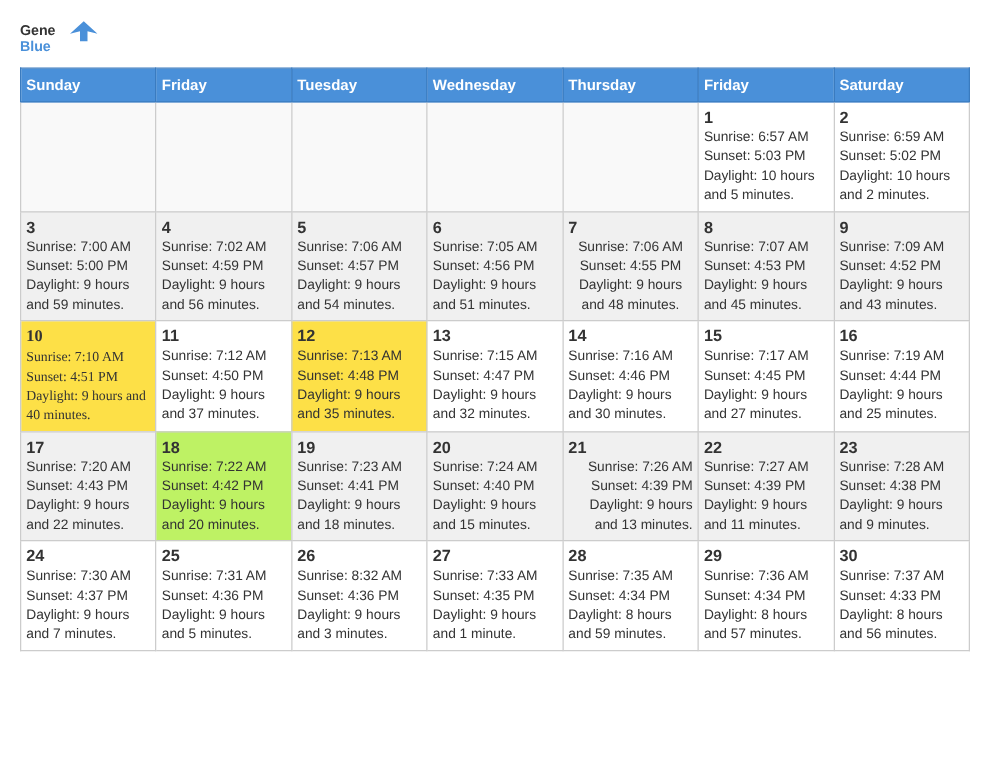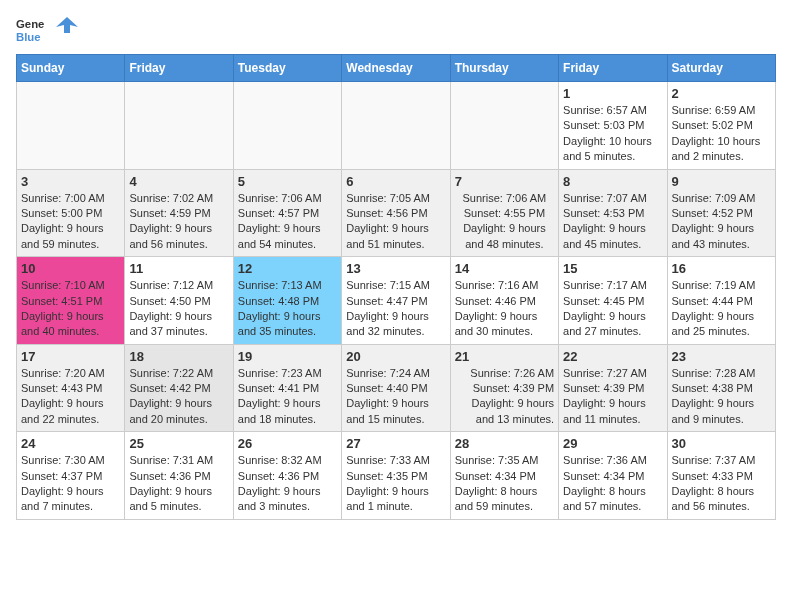--- a/index.html
+++ b/index.html
@@ -172,33 +172,33 @@
 Daylight: 9 hours and 45 minutes.</div>
         </td>
         <td style="background: rgb(240, 240, 240);">
           <span class="day-number">9</span>
           <div class="day-info" style="white-space: pre-line;">Sunrise: 7:09 AM
 Sunset: 4:52 PM
 Daylight: 9 hours and 43 minutes.</div>
         </td>
       </tr>
       <tr>
-        <td style="background: #ec4899;">
+        <td style="background: #fde047; font-family: Liberation Serif, serif;">
           <span class="day-number">10</span>
           <div class="day-info" style="white-space: pre-line;">Sunrise: 7:10 AM
 Sunset: 4:51 PM
 Daylight: 9 hours and 40 minutes.</div>
         </td>
         <td style="background: rgb(255, 255, 255);">
           <span class="day-number">11</span>
           <div class="day-info" style="white-space: pre-line;">Sunrise: 7:12 AM
 Sunset: 4:50 PM
 Daylight: 9 hours and 37 minutes.</div>
         </td>
-        <td style="background: #7dd3fc; margin-left: 20px;">
+        <td style="background: #fde047; margin-left: 20px;">
           <span class="day-number">12</span>
           <div class="day-info" style="white-space: pre-line;">Sunrise: 7:13 AM
 Sunset: 4:48 PM
 Daylight: 9 hours and 35 minutes.</div>
         </td>
         <td style="background: rgb(255, 255, 255);">
           <span class="day-number">13</span>
           <div class="day-info" style="white-space: pre-line;">Sunrise: 7:15 AM
 Sunset: 4:47 PM
 Daylight: 9 hours and 32 minutes.</div>
@@ -222,21 +222,21 @@
 Daylight: 9 hours and 25 minutes.</div>
         </td>
       </tr>
       <tr>
         <td style="background: rgb(240, 240, 240);">
           <span class="day-number">17</span>
           <div class="day-info" style="white-space: pre-line;">Sunrise: 7:20 AM
 Sunset: 4:43 PM
 Daylight: 9 hours and 22 minutes.</div>
         </td>
-        <td style="background: #e5e5e5;">
+        <td style="background: #bef264;">
           <span class="day-number">18</span>
           <div class="day-info" style="white-space: pre-line;">Sunrise: 7:22 AM
 Sunset: 4:42 PM
 Daylight: 9 hours and 20 minutes.</div>
         </td>
         <td style="background: rgb(240, 240, 240);">
           <span class="day-number">19</span>
           <div class="day-info" style="white-space: pre-line;">Sunrise: 7:23 AM
 Sunset: 4:41 PM
 Daylight: 9 hours and 18 minutes.</div>

